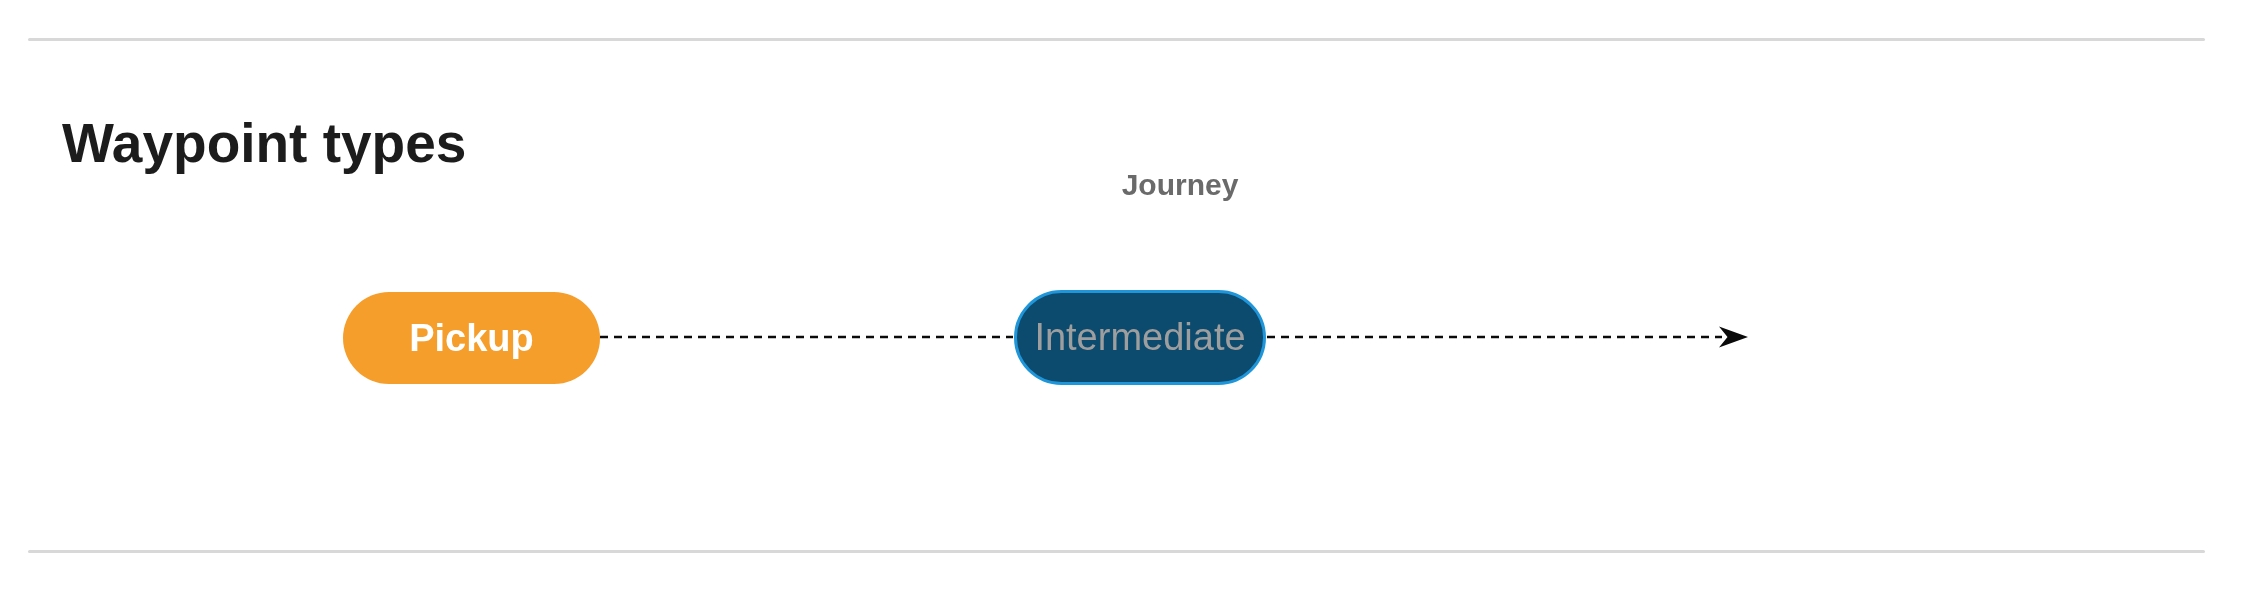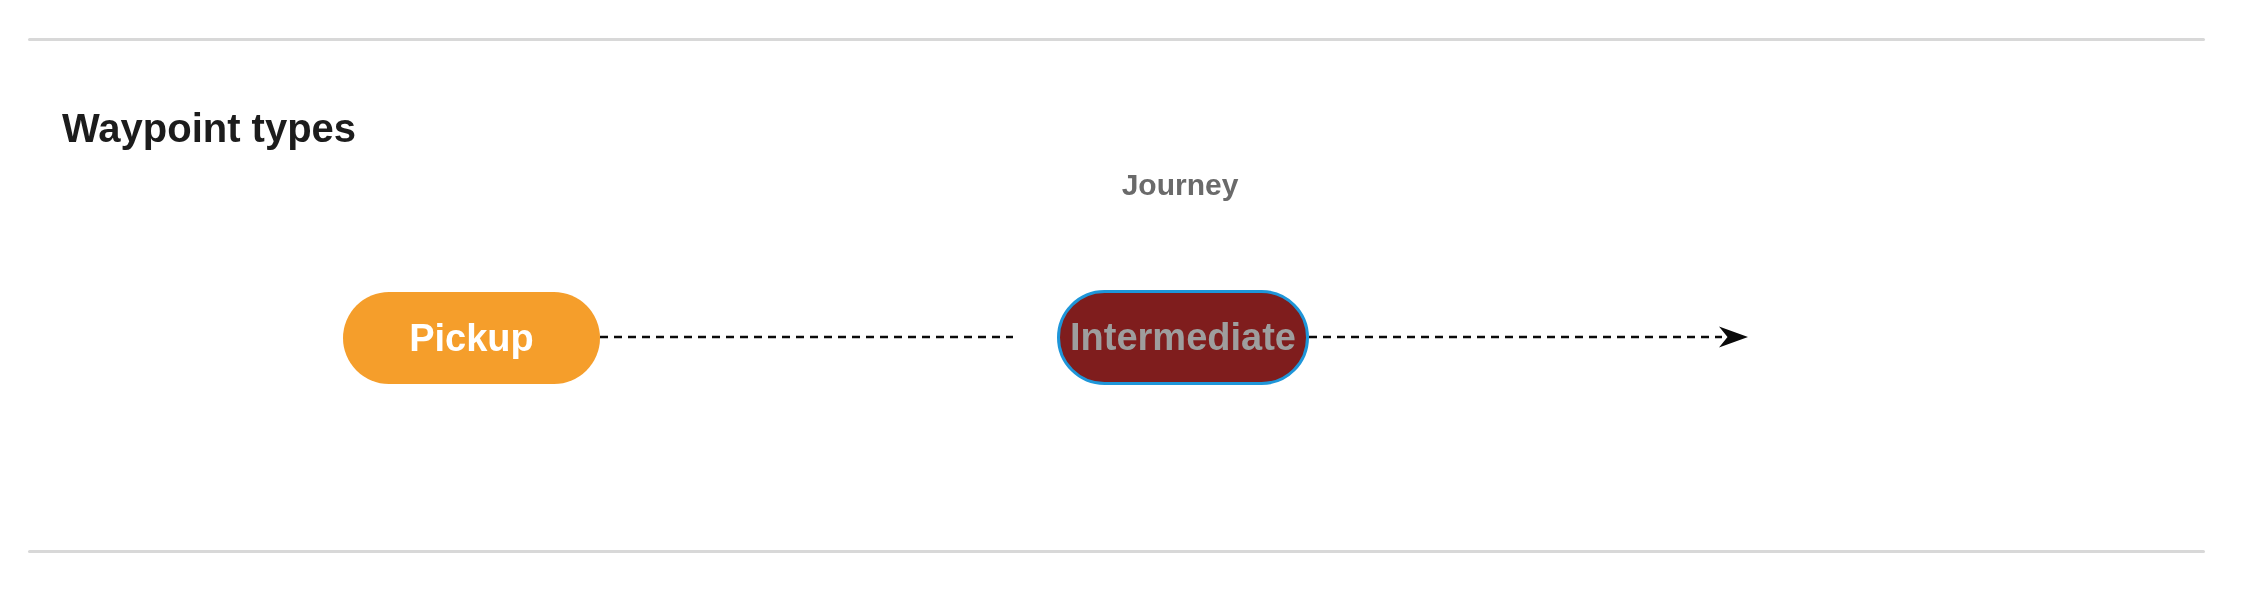--- a/index.html
+++ b/index.html
@@ -22,21 +22,21 @@
     height: 3px;
     background: #d8d8d8;
     border-radius: 2px;
   }
   .divider.top { top: 38px; }
   .divider.bottom { top: 550px; }
   .section-title {
     position: absolute;
     left: 62px;
     top: 64px;
-    font-size: 40px;
+    font-size: 55px;
     line-height: 48px;
     font-weight: 700;
     color: #1c1c1c;
     letter-spacing: 0;
   }
   .journey-label {
     position: absolute;
     left: 1080px;
     top: 168px;
     width: 200px;
@@ -58,29 +58,29 @@
     font-weight: 700;
     white-space: nowrap;
   }
   .node.terminal {
     background: #f59e2b;
     color: #ffffff;
   }
   .node.pickup  { left: 343px;  width: 257px; }
   .node.dropoff { left: 1750px; width: 250px; }
   .node.intermediate {
-    left: 1057px;
+    left: 1014px;
     top: 290px;
     width: 252px;
     height: 95px;
     border-radius: 48px;
-    background: #7f1d1d;
+    background: #0c4a6e;
     border: 3px solid #1e96d9;
     color: #9e9e9e;
-    font-weight: 700;
+    font-weight: 400;
   }
   .connector-layer {
     position: absolute;
     left: 0;
     top: 0;
     width: 2245px;
     height: 592px;
     pointer-events: none;
   }
 </style>

